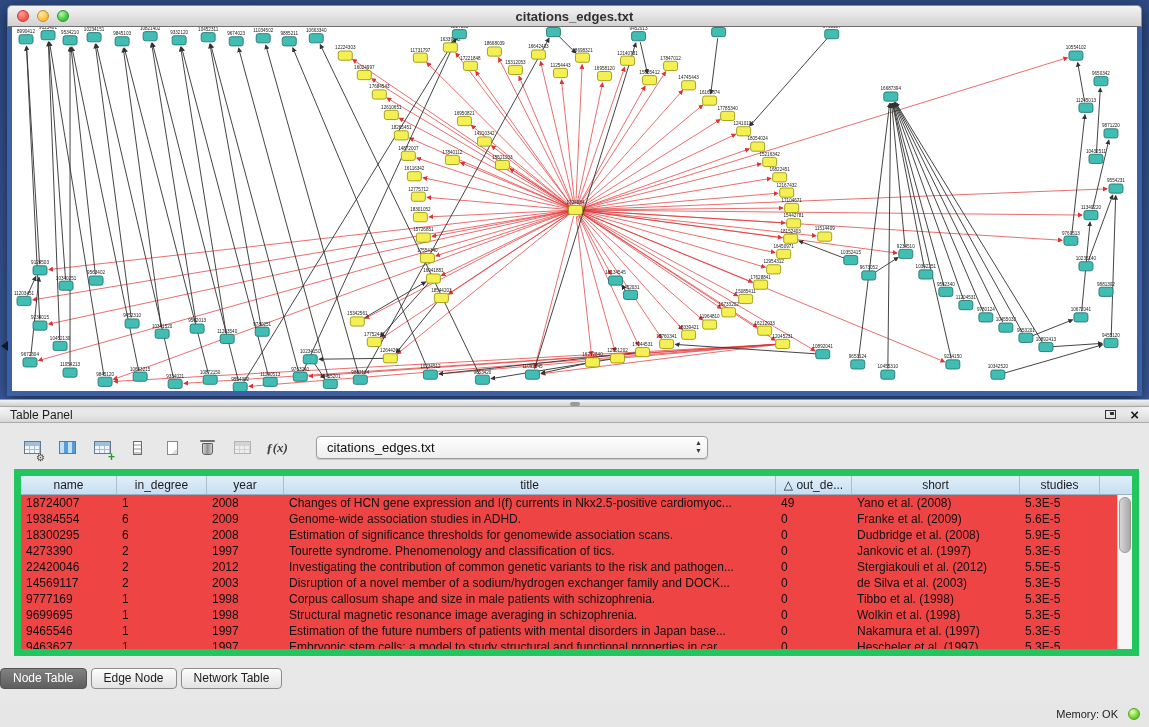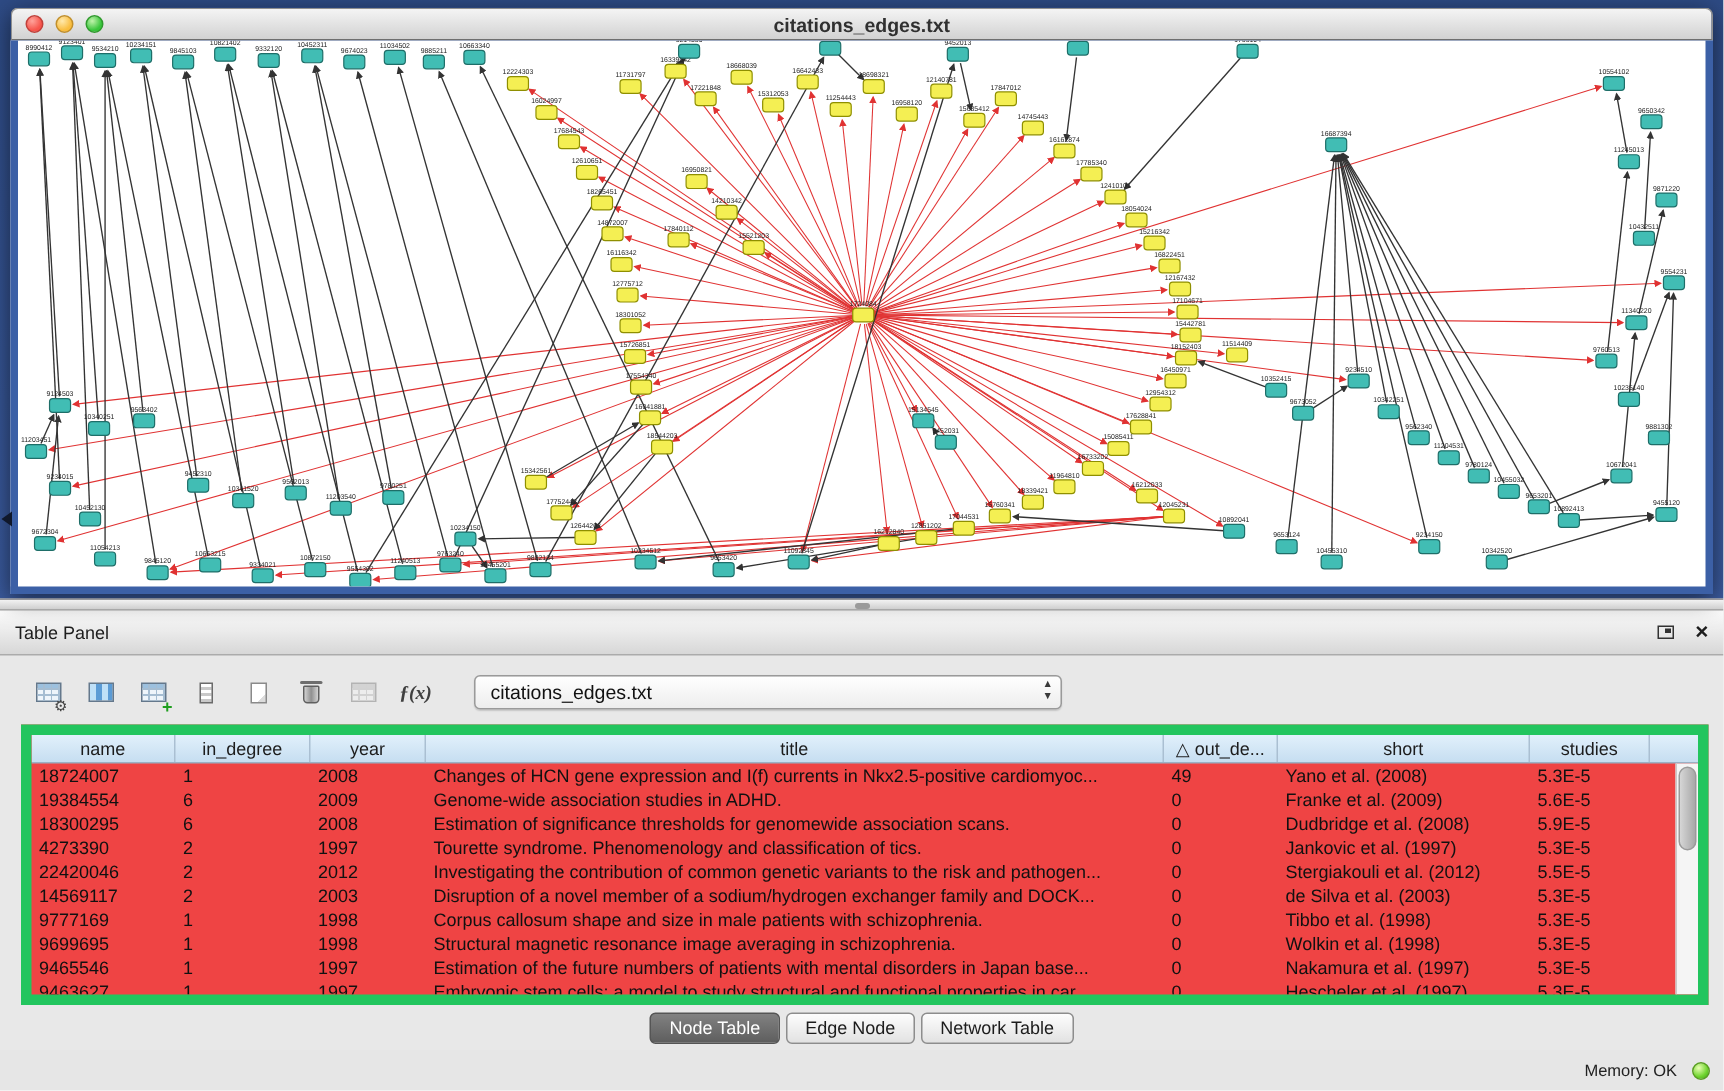--- a/index.html
+++ b/index.html
@@ -46,21 +46,21 @@
 
   
   .splitter { height:8px; flex:none; background:linear-gradient(#f2f2f2,#cfcfcf);
     border-top:1px solid #98989c; border-bottom:1px solid #a8a8a8; position:relative; }
   .splitter-handle { position:absolute; left:50%; top:2px; margin-left:-5px;
     width:10px; height:4px; border-radius:2px; background:#9a9a9a; }
 
   
   .table-panel { flex:1; display:flex; flex-direction:column; background:#e8e8e8; min-height:0; }
   .panel-header {
-    height:30px; flex:none; display:flex; align-items:center; padding:0 10px;
+    height:16px; flex:none; display:flex; align-items:center; padding:0 10px;
     background:linear-gradient(#fdfdfd,#d7d7d7); border-bottom:1px solid #ababab;
     font-size:12px; color:#1d1d1d;
   }
   .ph-spacer { flex:1; }
   .float-icon { width:11px; height:9px; border:1px solid #333; position:relative; }
   .float-icon::after { content:""; position:absolute; right:1px; top:1px; width:4px; height:3px; background:#333; }
   .close-icon { font-size:15px; font-weight:700; color:#1d1d1d; margin-left:14px; line-height:1; }
 
   .toolbar { flex:none; display:flex; align-items:center; gap:11px; padding:13px 10px 7px 20px; }
   .tbtn { width:24px; height:22px; display:flex; align-items:center; justify-content:center; position:relative; }
@@ -101,21 +101,21 @@
   .tbody { flex:1; overflow:hidden; font-size:12px; color:#111; }
   .tr { display:flex; height:16px; align-items:center; }
   .td { padding-left:5px; white-space:nowrap; overflow:hidden; flex:none; }
   .c0{width:96px}.c1{width:90px}.c2{width:77px}.c3{width:492px}.c4{width:76px}.c5{width:168px}.c6{width:80px}
   .cfill { flex:1; border-right:none !important; }
   .vscroll { position:absolute; right:0; top:19px; bottom:0; width:15px;
     background:#f5f5f5; border-left:1px solid #c9c9c9; }
   .vthumb { position:absolute; left:1px; right:1px; top:2px; height:56px; border-radius:7px;
     background:linear-gradient(to right,#d6d6d6,#a8a8a8); border:1px solid #9a9a9a; }
 
-  .tabs-row { flex:1; display:flex; justify-content:center; align-items:center; gap:4px; min-height:26px; }
+  .tabs-row { flex:1; display:flex; align-items:center; gap:4px; min-height:26px; }
   .tab { font-size:12px; padding:2px 12px 3px; border:1px solid #8d8d8d; border-radius:4px;
     background:linear-gradient(#fdfdfd,#e2e2e2); color:#1c1c1c; }
   .tab.active { background:linear-gradient(#818181,#5e5e5e); color:#fff; border-color:#555; }
 
   .status-bar { height:27px; flex:none; display:flex; align-items:center; justify-content:flex-end;
     gap:10px; padding-right:9px; font-size:11px; color:#222; }
   .mem-dot { width:12px; height:12px; border-radius:50%;
     background:radial-gradient(circle at 35% 30%, #eaffb4, #6fd42e 60%, #3f9e1f); border:1px solid #5a9e23; }
 </style>
 </head>

